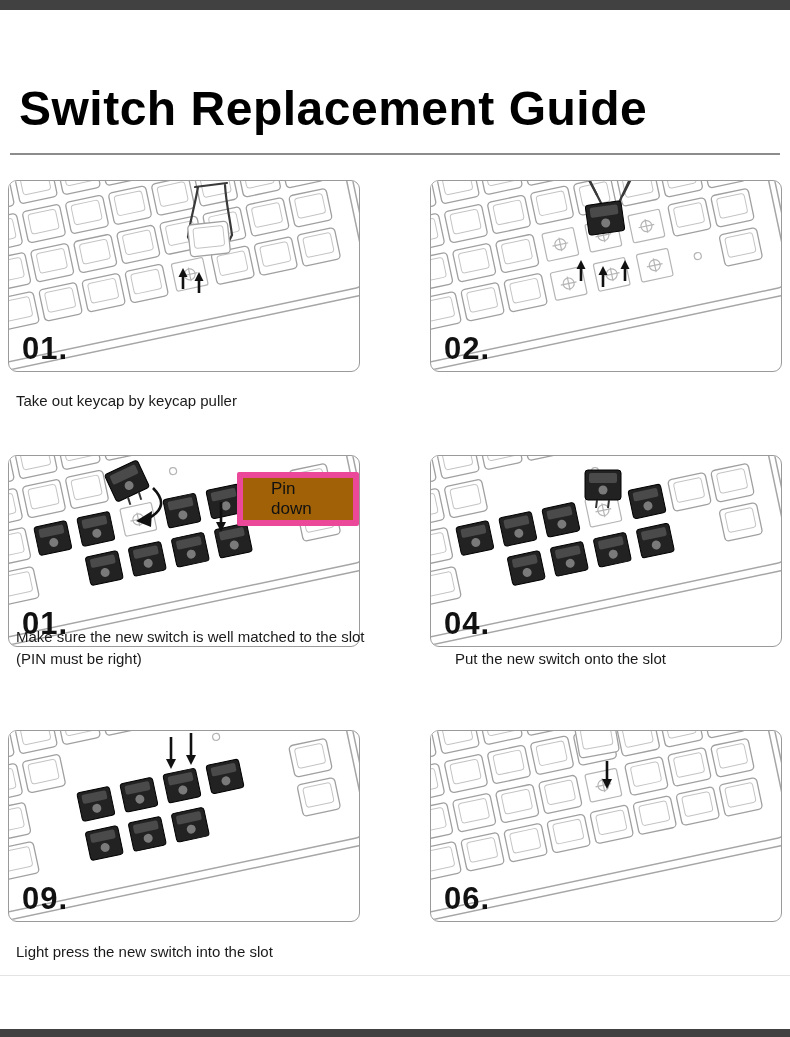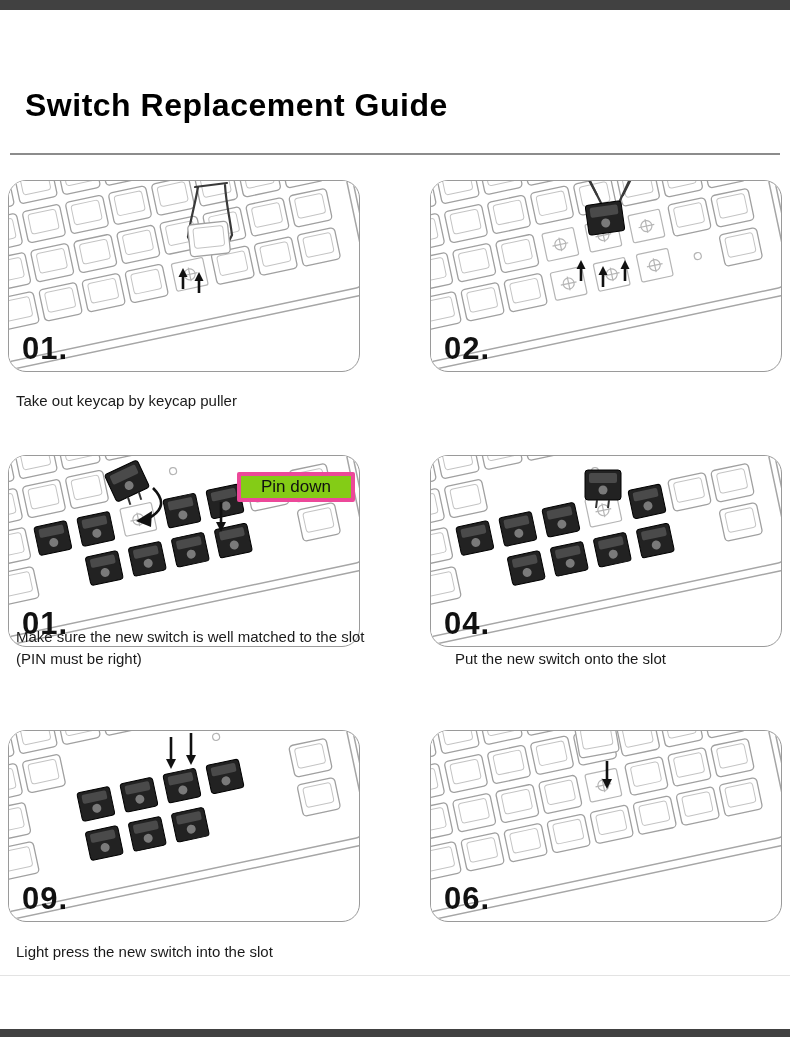--- a/index.html
+++ b/index.html
@@ -1,33 +1,33 @@
 <!DOCTYPE html>
 <html><head>
 <meta charset="utf-8">
 <style>
   html,body{margin:0;padding:0;background:#fff;}
   .page{position:relative;width:790px;height:1037px;background:#fff;overflow:hidden;
         font-family:"Liberation Sans","DejaVu Sans",sans-serif;color:#111;}
   .bar{position:absolute;left:0;width:790px;background:#414141;}
   .bar.top{top:0;height:10px;}
   .bar.bottom{bottom:0;height:8px;}
-  .title{position:absolute;left:14px;top:76px;font-size:32px;font-weight:800;
-         letter-spacing:.5px;color:#000;margin:11px;}
+  .title{position:absolute;left:14px;top:76px;font-size:48px;font-weight:800;
+         letter-spacing:.5px;color:#000;margin:5px;}
   .divider{position:absolute;left:10px;right:10px;top:153px;border-top:2px solid #8c8c8c;}
   .footer-line{position:absolute;left:0;right:0;top:975px;border-top:1px solid #e3e3e3;}
   .panel{position:absolute;width:352px;height:192px;border:1px solid #9a9a9a;
-         border-radius:18px;background:#fff;overflow:hidden;box-sizing:border-box;}
+         border-radius:9px;background:#fff;overflow:hidden;box-sizing:border-box;}
   .illo{position:absolute;left:0;top:0;}
   .stepnum{position:absolute;left:13px;bottom:4px;font-size:31px;font-weight:900;
            color:#111;letter-spacing:1px;}
   .caption{position:absolute;font-size:15px;line-height:1.45;color:#1a1a1a;
            white-space:pre-line;width:420px;}
-  .pin-label{position:absolute;left:228px;top:16px;border:4px solid #ec4899;border-radius:2px;
-             background:#84cc16;padding:1px 20px;font-size:17px;color:#111;}
+  .pin-label{position:absolute;left:228px;top:16px;border:6px solid #ec4899;border-radius:2px;
+             background:#a16207;padding:1px 28px;font-size:17px;color:#111;}
   
   .plate{fill:#ffffff;stroke:#a6a6a6;stroke-width:1.5;}
   .caseline{fill:none;stroke:#a6a6a6;stroke-width:1.5;}
   .cap{fill:#ffffff;stroke:#a0a0a0;stroke-width:1.3;}
   .captop{fill:none;stroke:#c4c4c4;stroke-width:1;}
   .slot rect{fill:#ffffff;stroke:#b5b5b5;stroke-width:1.2;}
   .slot circle,.slot line{fill:none;stroke:#b5b5b5;stroke-width:1.2;}
   .swbody{fill:#222222;stroke:#000;stroke-width:1;}
   .swtop{fill:#4a4a4a;stroke:none;}
   .swstem{fill:#7a7a7a;stroke:none;}

